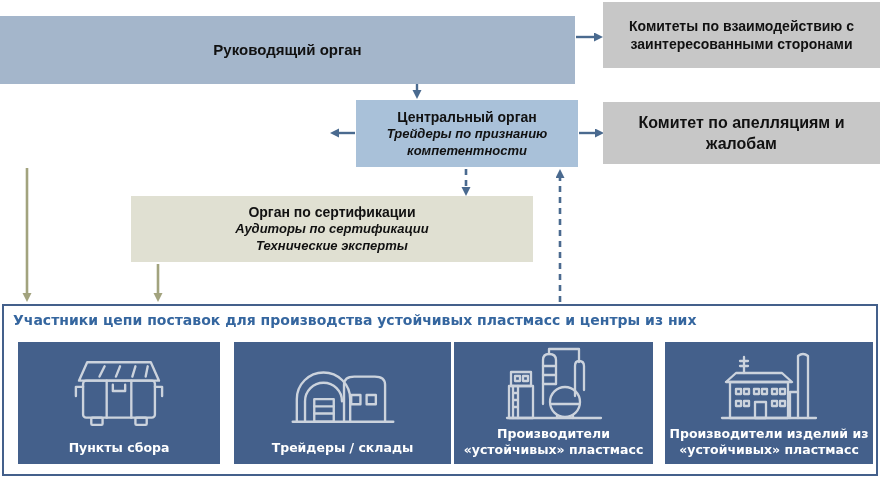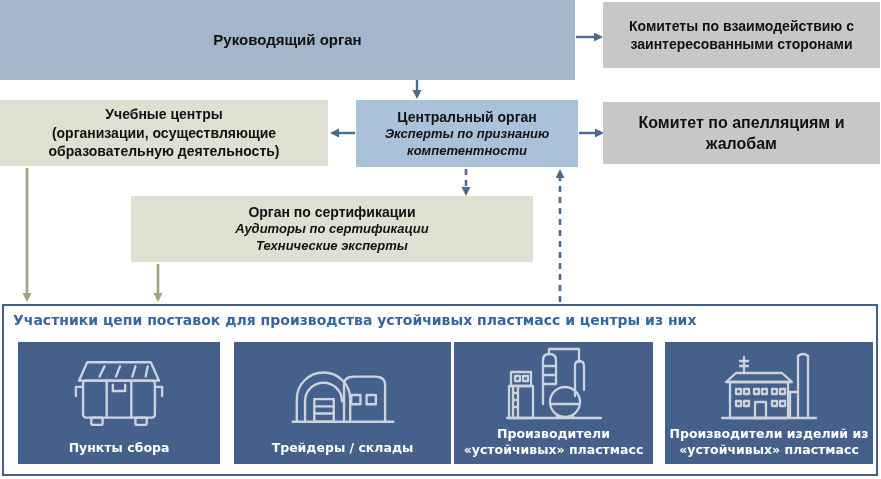--- a/index.html
+++ b/index.html
@@ -6,21 +6,21 @@
     --box-blue:#a4b6cb; --box-blue-light:#a9c1d9; --box-gray:#c7c7c7;
     --box-beige:#e0e0d2; --card-blue:#44608b; --steel:#4a6a8f;
     --olive:#a2a37e; --title-blue:#35669f; --icon-stroke:#ccd3dd;
   }
   *{box-sizing:border-box;margin:0;padding:0}
   html,body{width:881px;height:479px;overflow:hidden;background:#ffffff;
     font-family:"Liberation Sans",sans-serif;}
   #stage{position:relative;width:881px;height:479px;background:#fff;}
   .box{position:absolute;display:flex;flex-direction:column;justify-content:center;
     align-items:center;text-align:center;font-weight:bold;color:#111;line-height:1.32;}
-  .governing{left:0;top:0;width:575px;height:80px;background:var(--box-blue);font-size:15px;}
+  .governing{left:0;top:16px;width:575px;height:68px;background:var(--box-blue);font-size:15px;}
   .committees{left:603px;top:2px;width:277px;height:66px;background:var(--box-gray);
     font-size:14px;padding:8px 14px;}
   .training{left:0;top:100px;width:328px;height:66px;background:var(--box-beige);font-size:14px;}
   .central{left:356px;top:100px;width:222px;height:67px;background:var(--box-blue-light);
     font-size:14px;padding:0 6px;}
   .central .sub{font-style:italic;font-size:13px;line-height:1.25;}
   .appeal{left:603px;top:102px;width:277px;height:62px;background:var(--box-gray);
     font-size:16px;padding:0 30px;}
   .cert{left:131px;top:196px;width:402px;height:66px;background:var(--box-beige);font-size:14px;}
   .cert .sub{font-style:italic;font-size:13px;line-height:1.3;}
@@ -67,29 +67,24 @@
   </svg>
 
   <div class="box governing">
     <div>Руководящий орган</div>
   </div>
 
   <div class="box committees">
     <div>Комитеты по взаимодействию с заинтересованными сторонами</div>
   </div>
 
-  <div class="box training">
-    <div>Учебные центры</div>
-    <div>(организации, осуществляющие</div>
-    <div>образовательную деятельность)</div>
-  </div>
 
   <div class="box central">
     <div>Центральный орган</div>
-    <div class="sub">Эксперты по признанию компетентности</div>
+    <div class="sub">Трейдеры по признанию компетентности</div>
   </div>
 
   <div class="box appeal">
     <div>Комитет по апелляциям и жалобам</div>
   </div>
 
   <div class="box cert">
     <div>Орган по сертификации</div>
     <div class="sub">Аудиторы по сертификации</div>
     <div class="sub">Технические эксперты</div>

